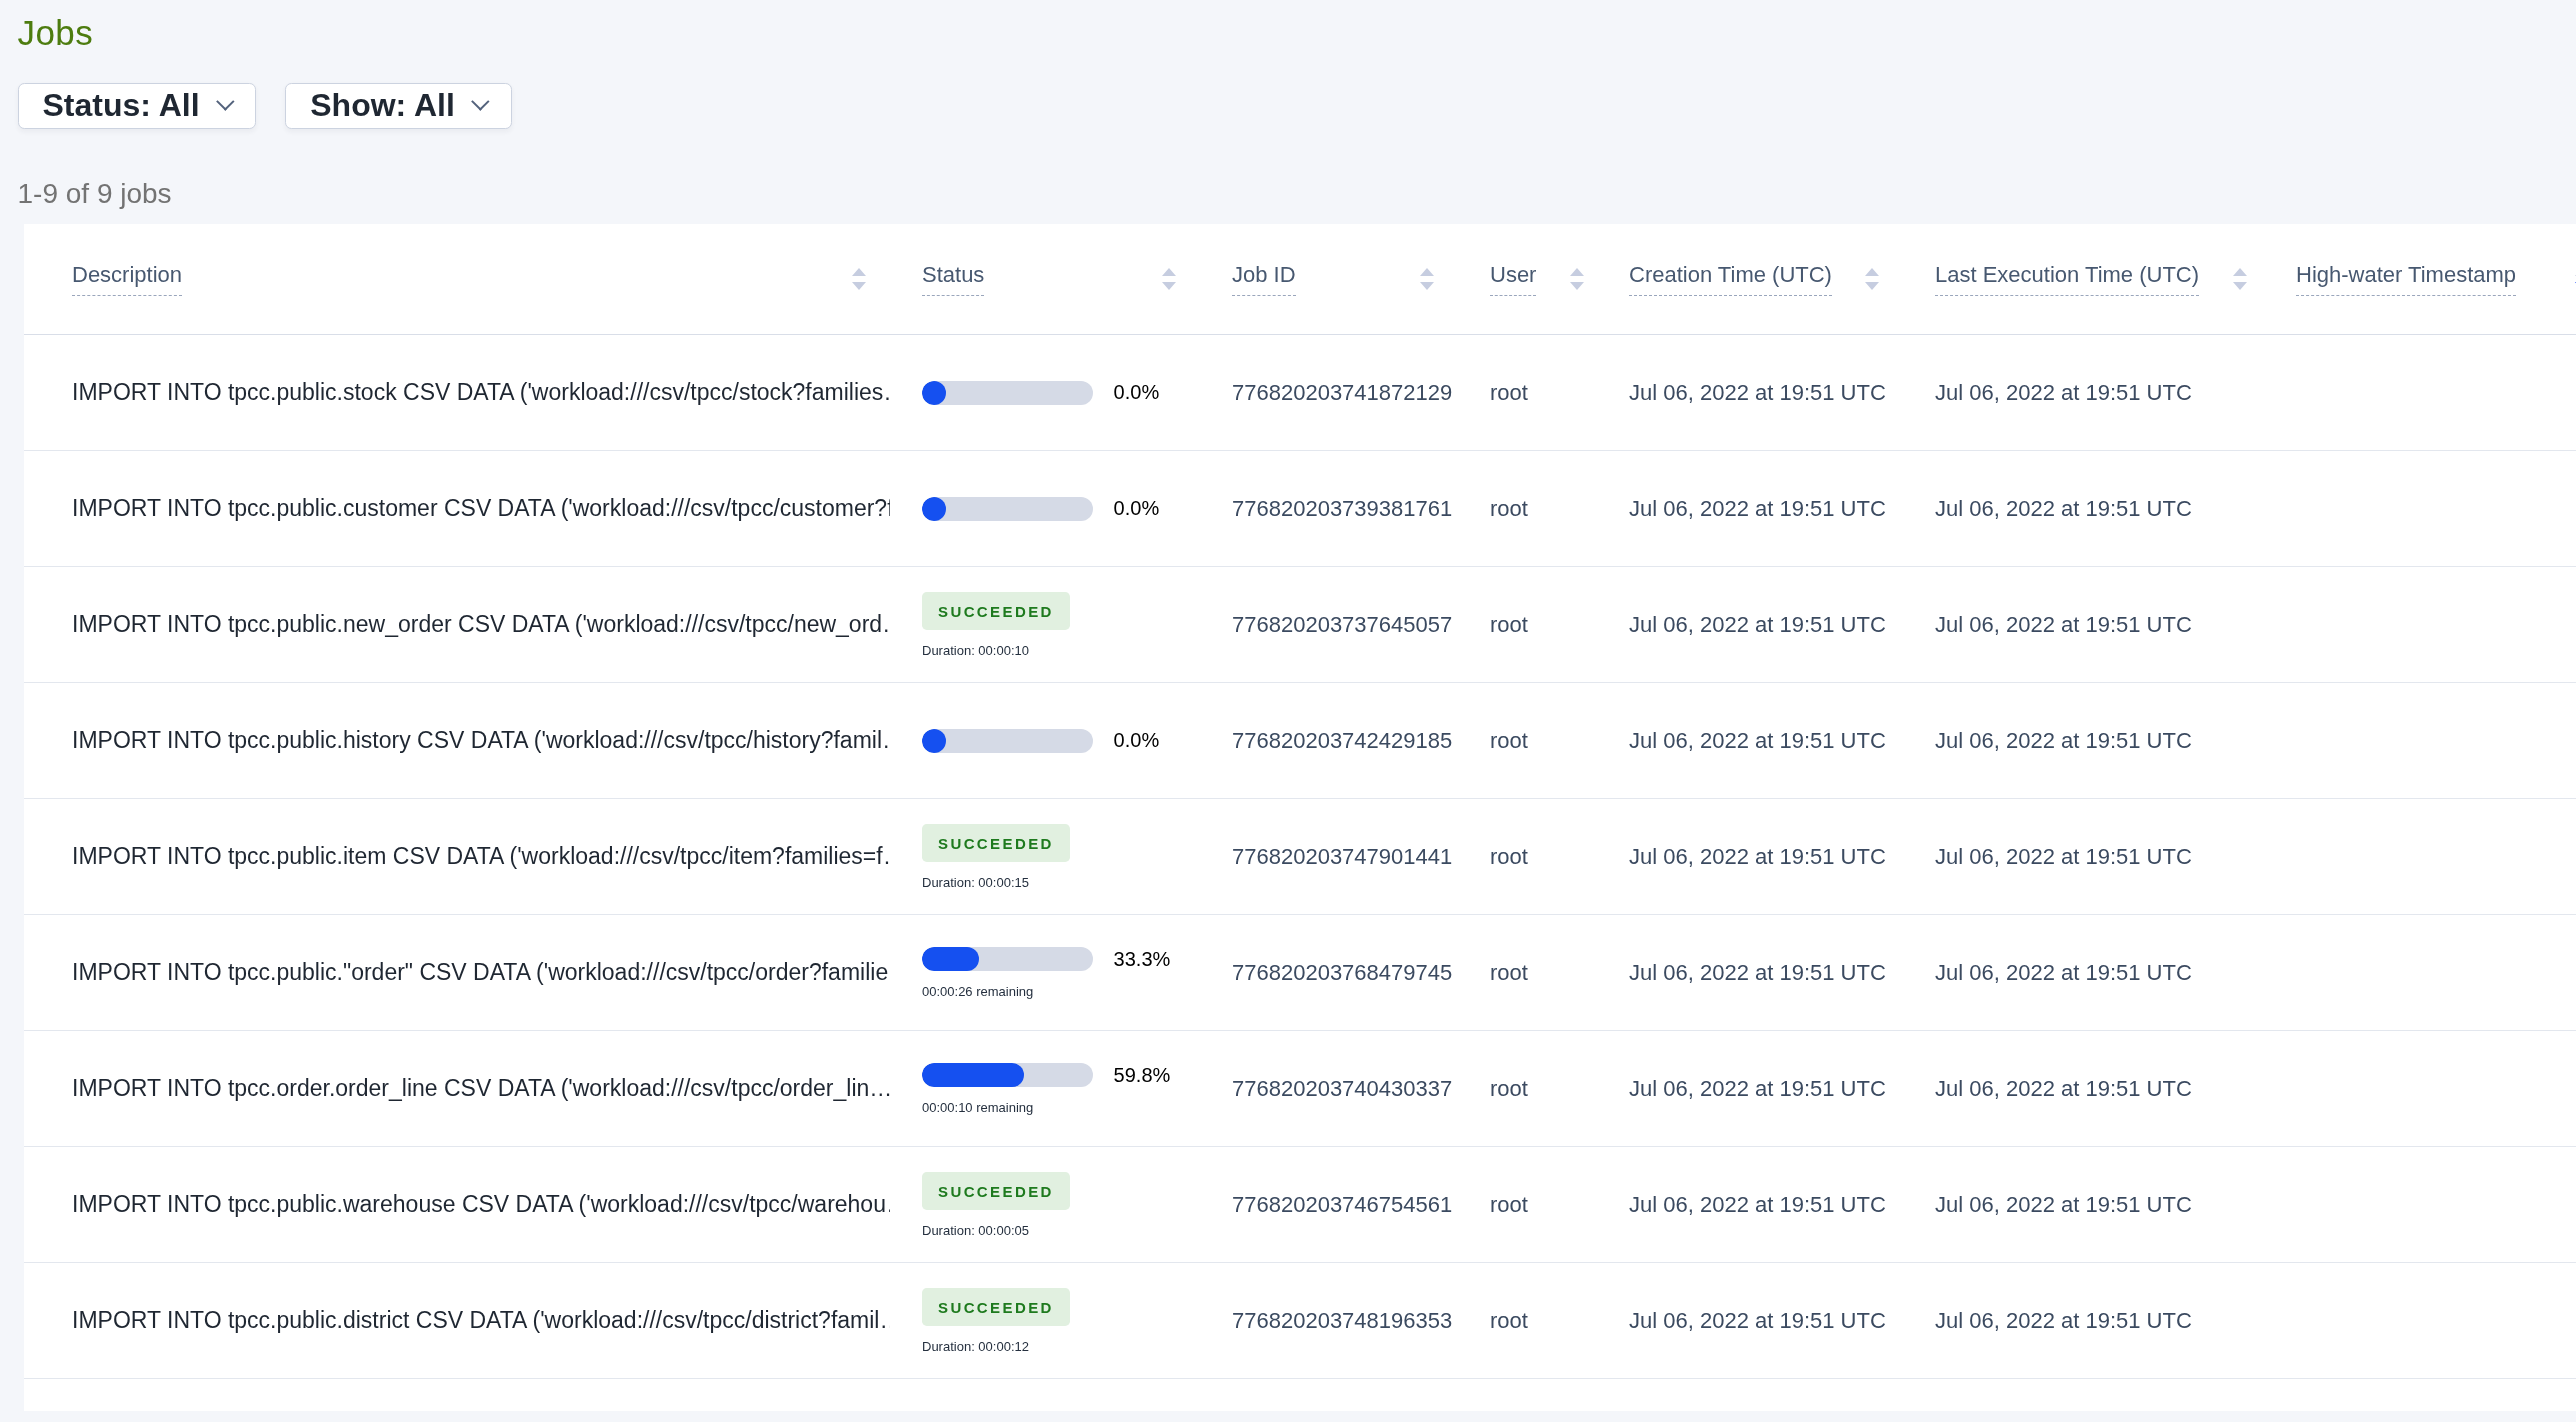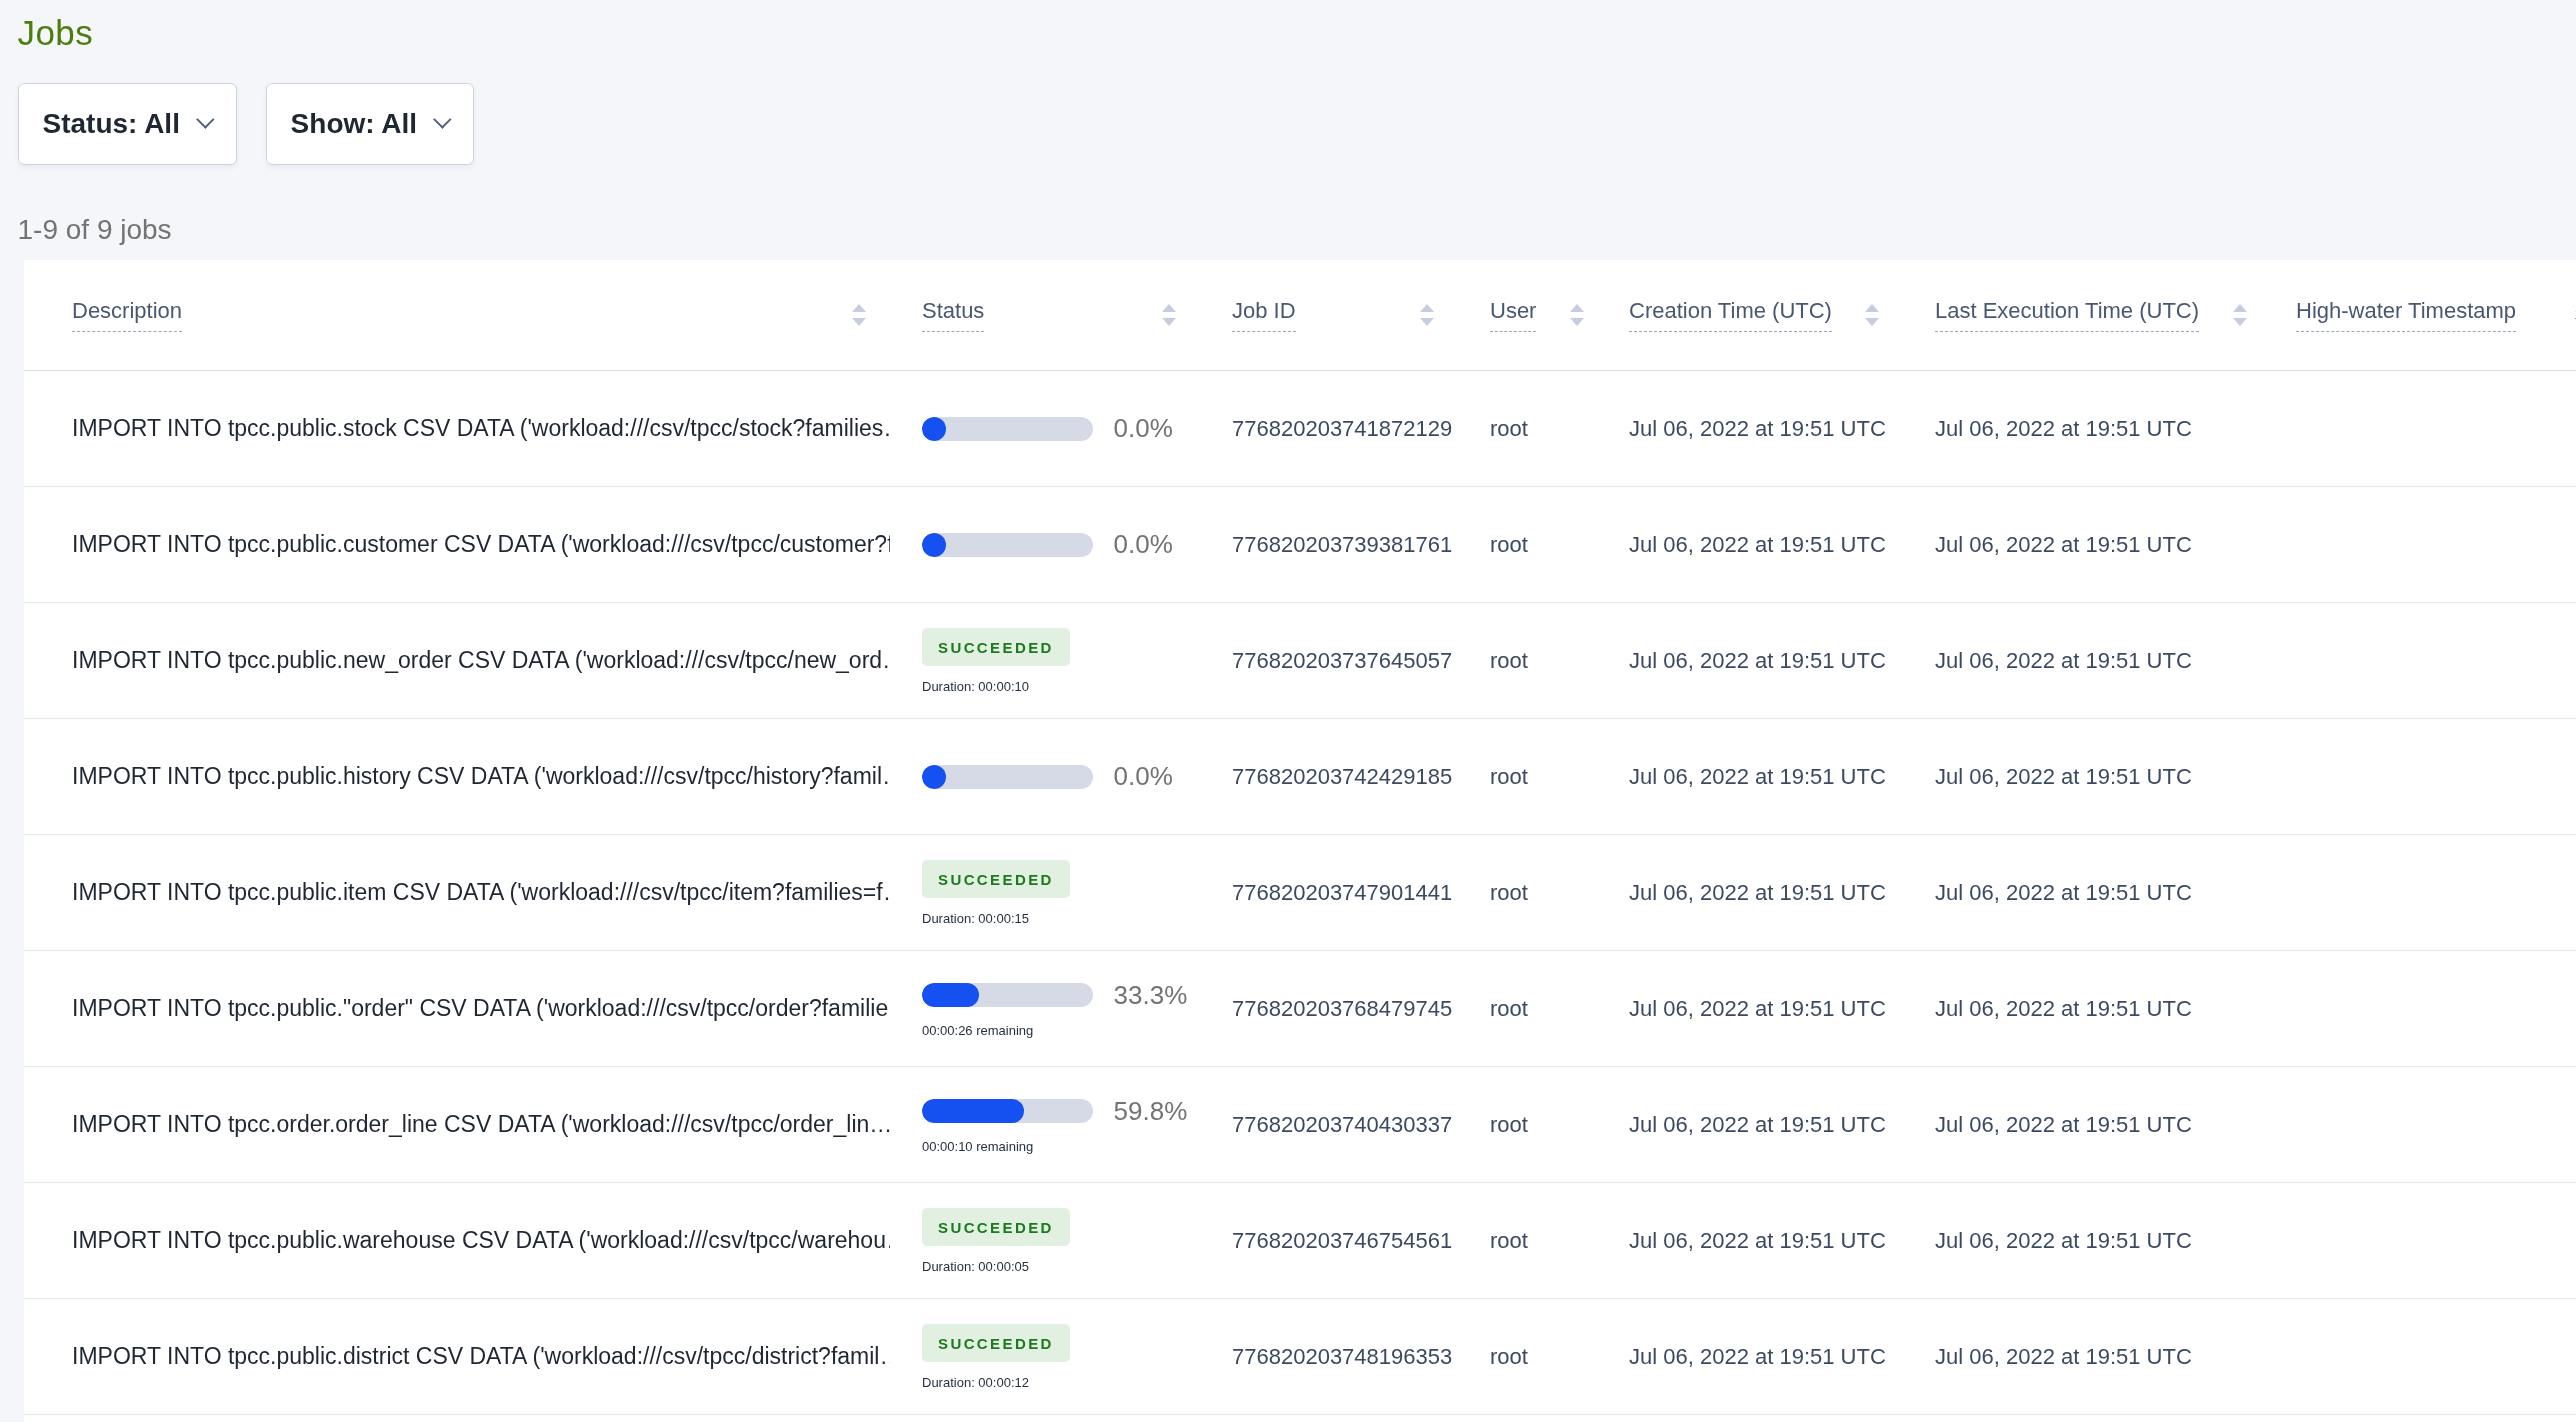--- a/index.html
+++ b/index.html
@@ -18,22 +18,22 @@
     color:#1f2732;
   }
   .page-title{
     margin:12.7px 0 0 17.5px;
     font-size:35px;font-weight:400;letter-spacing:0.4px;color:#4d7c0f;
   }
   .filters{display:flex;gap:29px;margin:30px 0 0 17.5px;}
   .filter-btn{
     display:flex;align-items:center;
     background:#ffffff;border:1.6px solid #ccd3e0;border-radius:6.4px;
-    height:82px;padding:12px 24px;
-    font-size:28px;font-weight:700;color:#1f2732;
+    height:46px;padding:12px 24px;
+    font-size:32px;font-weight:700;color:#1f2732;
     box-shadow:0 2.4px 4.8px rgba(31,39,50,.05);
     cursor:pointer;font-family:inherit;
   }
   .chevron{
     width:12.7px;height:12.7px;margin-left:19px;margin-top:-8px;
     border-right:2.4px solid #53627c;border-bottom:2.4px solid #53627c;
     transform:rotate(45deg);
   }
   .summary{margin:49px 0 0 17.5px;font-size:28px;color:#737373;}
   .table-wrap{
@@ -61,21 +61,21 @@
   td.desc-cell{font-size:23px;color:#1f2732;overflow:hidden;}
   .badge{
     display:inline-block;background:var(--badge-bg);color:var(--badge-text);
     font-size:15px;font-weight:700;letter-spacing:2.4px;
     padding:10.3px 16px;border-radius:4.8px;
   }
   .duration,.remaining{margin-top:12.7px;font-size:13px;color:#25303f;}
   .progress-line{display:flex;align-items:center;}
   .bar{width:171px;height:24px;background:var(--track);border-radius:12px;overflow:hidden;flex:none;}
   .fill{height:100%;background:var(--fill);border-radius:12px;}
-  .pct{margin-left:20.6px;font-size:26px;color:#737373;}
+  .pct{margin-left:20.6px;font-size:20px;color:#000000;}
 </style>
 </head>
 <body style="background: rgb(244, 246, 250);">
 
 <h1 class="page-title">Jobs</h1>
 
 <div class="filters">
   <button class="filter-btn">
     <span>Status: All</span>
     <span class="chevron"></span>

